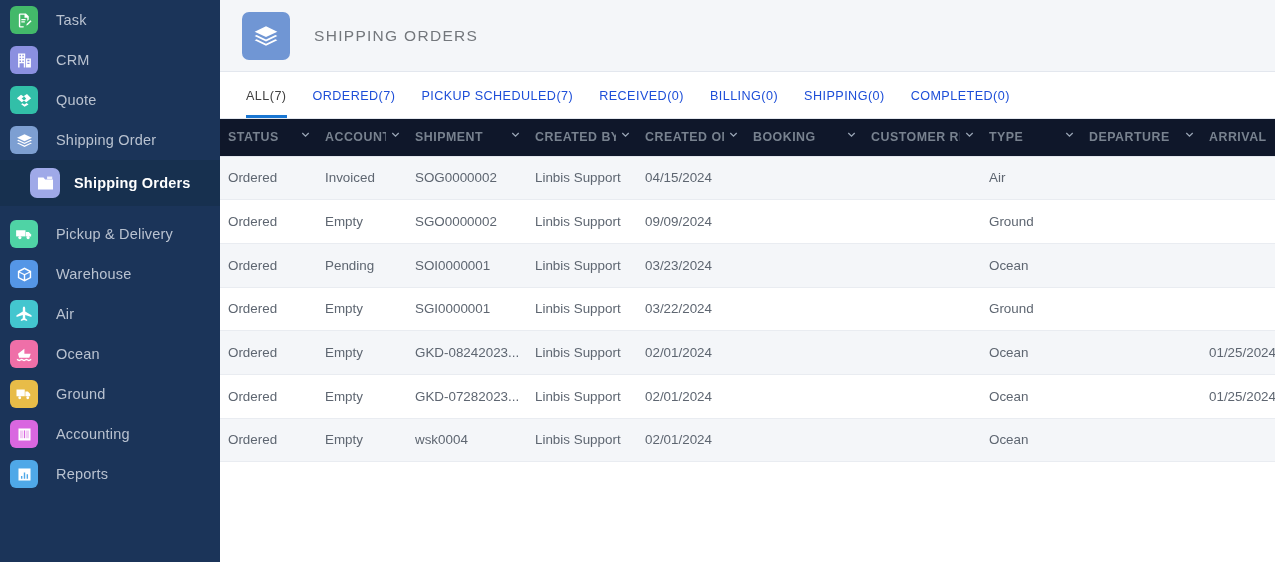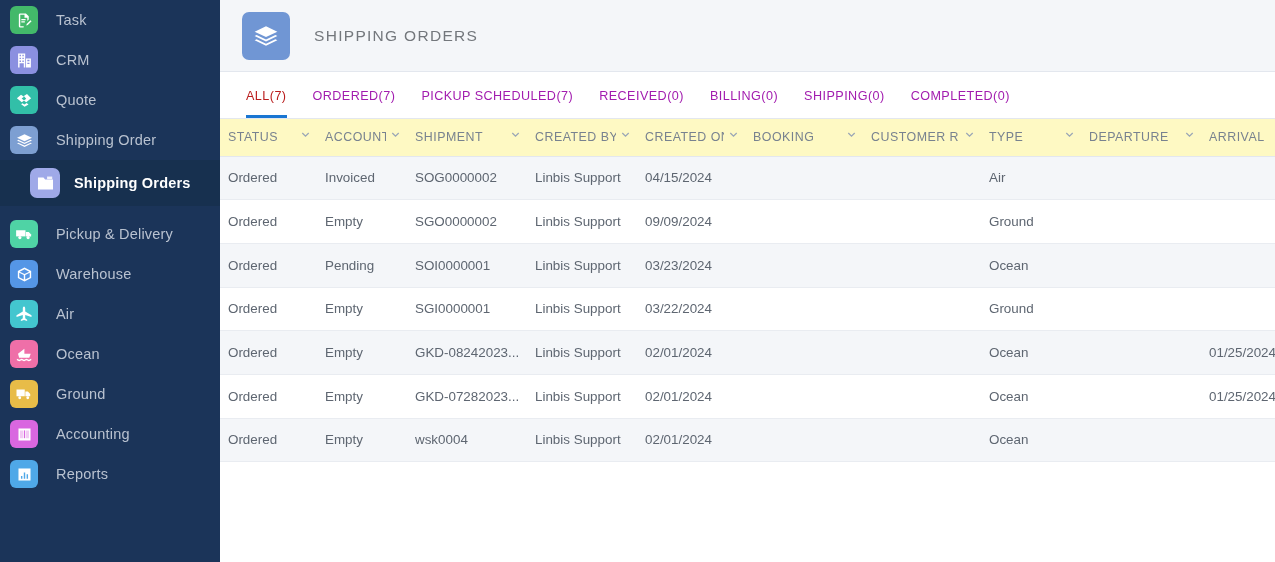--- a/index.html
+++ b/index.html
@@ -83,47 +83,47 @@
   .tabs {
     height: 47px;
     background: #ffffff;
     display: flex; align-items: flex-end;
     padding-left: 13px;
     border-bottom: 1px solid #e3e7ee;
   }
   .tab {
     font-size: 12.6px;
     letter-spacing: .45px;
-    color: #a21caf;
+    color: #1d4ed8;
     padding: 0 0 12px 0;
     margin: 0 13px;
     cursor: pointer;
     border-bottom: 3px solid transparent;
     white-space: nowrap;
   }
   .tab.active {
-    color: #b91c1c;
+    color: #404040;
     border-bottom-color: #1976d2;
   }
 
   
   .table-wrap { width: 100%; overflow: hidden; }
   table.grid {
     border-collapse: collapse;
     table-layout: fixed;
     width: 1150px;
   }
   table.grid th {
     height: 37px;
-    font-weight: normal;
+    font-weight: bold;
     font-size: 12.4px;
     letter-spacing: .5px;
     color: #78828f;
     text-align: left;
-    background: #fef9c3;
+    background: #0f172a;
     border-bottom: 1px solid #e3e7ee;
     vertical-align: middle;
     padding: 0;
   }
   .th-inner {
     display: flex; align-items: center;
     justify-content: space-between;
     padding-left: 8px; padding-right: 6px;
   }
   .th-label { white-space: nowrap; overflow: hidden; }

